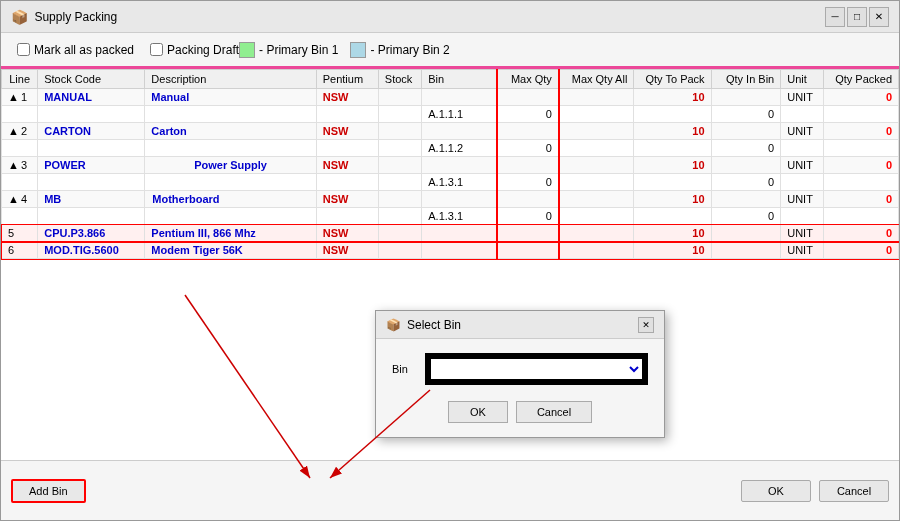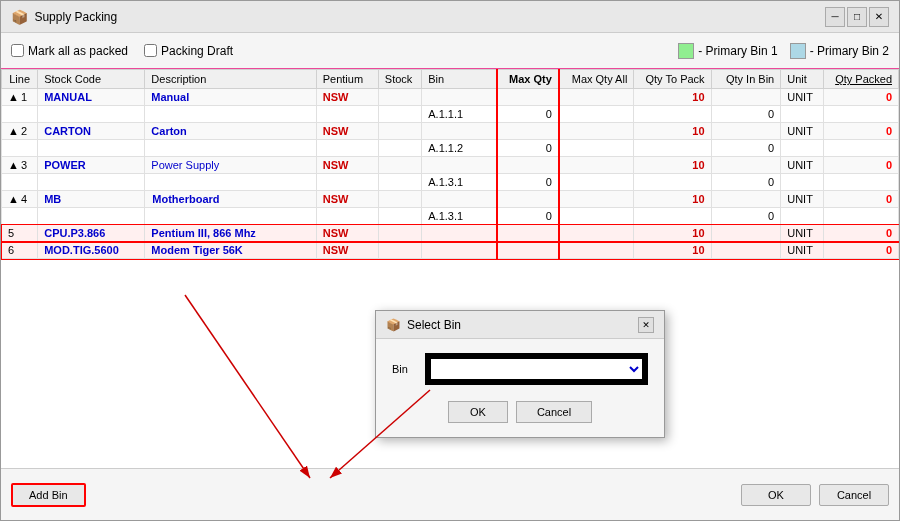--- a/index.html
+++ b/index.html
@@ -47,25 +47,24 @@
       border: 1px solid #aaa;
       background: #e0e0e0;
       cursor: pointer;
       display: flex;
       align-items: center;
       justify-content: center;
       font-size: 10px;
     }
     .toolbar {
       background: #f5f5f5;
-      border-bottom: 1px solid #ec4899;
-      padding: 6px 10px;
-      display: flex;
-      align-items: center;
-      justify-content: space-between;
+      border-bottom: 3px solid #ec4899;
+      padding: 6px 16px;
+      display: flex;
+      align-items: center;
       height: 36px;
     }
     .toolbar-left {
       display: flex;
       align-items: center;
       gap: 16px;
     }
     .checkbox-item {
       display: flex;
       align-items: center;
@@ -136,21 +135,21 @@
       border-left: 2px solid red !important;
       border-right: 2px solid red !important;
     }
     .footer {
       background: #f5f5f5;
       border-top: 1px solid #ccc;
       padding: 8px 10px;
       display: flex;
       align-items: center;
       justify-content: space-between;
-      height: 52px;
+      height: 60px;
     }
     .footer-left {
       display: flex;
       gap: 8px;
     }
     .footer-right {
       display: flex;
       gap: 8px;
     }
     .btn {
@@ -290,26 +289,26 @@
     <div class="table-container">
       <table>
         <thead>
           <tr>
             <th style="width:28px;text-align:center;">Line</th>
             <th style="width:100px;">Stock Code</th>
             <th style="width:160px;">Description</th>
             <th style="width:58px;">Pentium</th>
             <th style="width:36px;">Stock</th>
             <th style="width:70px;">Bin</th>
-            <th class="right max-qty-header" style="width:58px;font-weight:bold;">Max Qty</th>
+            <th class="right max-qty-header" style="width:58px;">Max Qty</th>
             <th class="right" style="width:70px;">Max Qty All</th>
             <th class="right" style="width:70px;">Qty To Pack</th>
             <th class="right" style="width:65px;">Qty In Bin</th>
             <th style="width:40px;">Unit</th>
-            <th class="right" style="width:65px;text-decoration:underline;">Qty Packed</th>
+            <th class="right" style="width:65px;">Qty Packed</th>
           </tr>
         </thead>
         <tbody id="table-body">
         <tr class="row-main">
               <td><span style="cursor:pointer;margin-right:2px;">▲</span>1</td>
               <td style="color: rgb(0, 0, 204); font-weight: bold;">MANUAL</td>
               <td style="color: rgb(0, 0, 204); font-weight: bold;">Manual</td>
               <td style="color: rgb(204, 0, 0); font-weight: bold;">NSW</td>
               <td></td>
               <td></td>
@@ -358,21 +357,21 @@
               <td class="max-qty-col" style="text-align: right;">0</td>
               <td style="text-align: right;"></td>
               <td style="text-align: right;"></td>
               <td style="text-align: right;">0</td>
               <td></td>
               <td style="text-align: right;"></td>
             </tr>
             <tr class="row-main">
               <td><span style="cursor:pointer;margin-right:2px;">▲</span>3</td>
               <td style="color: rgb(0, 0, 204); font-weight: bold;">POWER</td>
-              <td style="color: rgb(0, 0, 204); font-weight: normal;">Power Supply</td>
+              <td style="color: rgb(0, 0, 204); font-weight: bold; text-align: center;">Power Supply</td>
               <td style="color: rgb(204, 0, 0); font-weight: bold;">NSW</td>
               <td></td>
               <td></td>
               <td class="max-qty-col" style="text-align: right;"></td>
               <td style="text-align: right;"></td>
               <td style="text-align: right; color: rgb(204, 0, 0); font-weight: bold;">10</td>
               <td style="text-align: right;"></td>
               <td>UNIT</td>
               <td style="text-align: right; color: red; font-weight: bold;">0</td>
             </tr>

